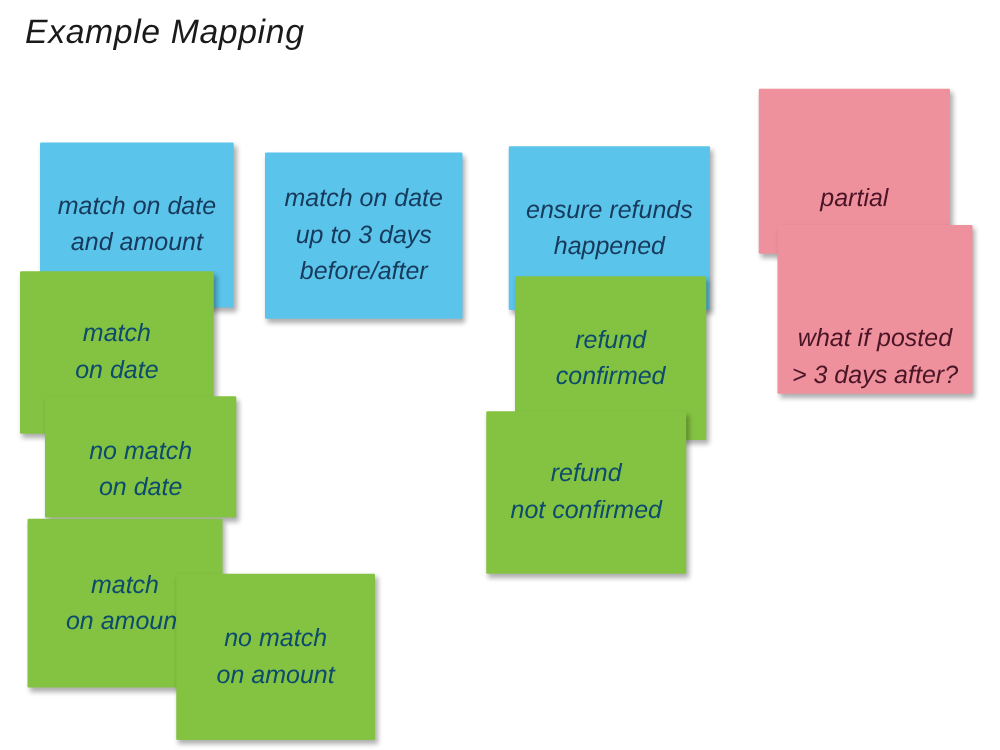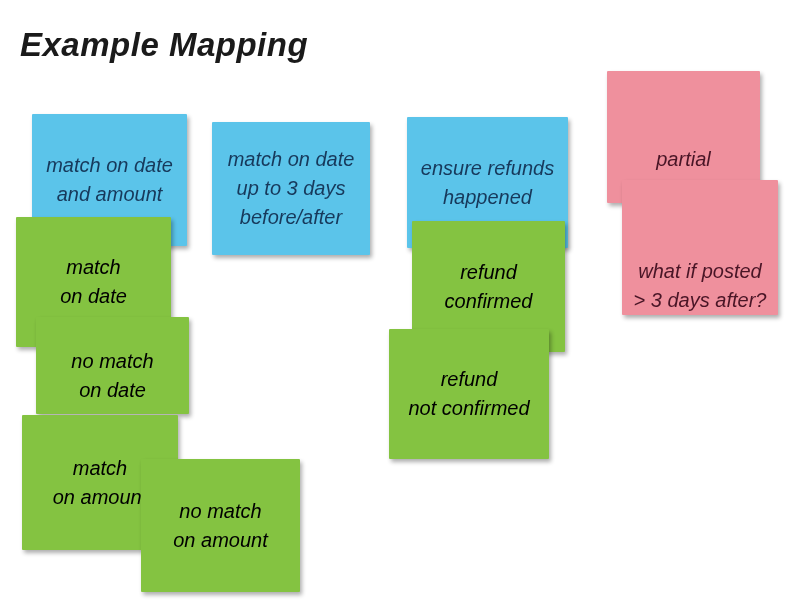--- a/index.html
+++ b/index.html
@@ -4,37 +4,37 @@
 <style>
   html, body { margin: 0; padding: 0; }
   body {
     width: 800px; height: 600px;
     background: #ffffff;
     font-family: "Liberation Sans", sans-serif;
     overflow: hidden;
   }
   .board { position: relative; width: 800px; height: 600px; background: #ffffff; }
   .title {
-    position: absolute; left: 20px; top: 26px;
-    font-style: italic; font-size: 33px; font-weight: 700;
+    position: absolute; left: 20px; top: 10px;
+    font-style: italic; font-size: 27px; font-weight: 400;
     color: #1a1a1a; letter-spacing: 0.5px; white-space: nowrap;
   }
   .note {
     position: absolute;
     display: flex; align-items: center; justify-content: center;
     box-sizing: border-box;
     text-align: center;
     font-style: italic; font-size: 20px; line-height: 29px;
     border-radius: 1px;
     box-shadow: 2px 3px 4px rgba(0,0,0,0.32);
   }
   .note-text { white-space: pre-line; }
   .note[data-color="yellow"] { background: #F7EF9B; color: #2F2B15; }
   .note[data-color="blue"]   { background: #5BC4EA; color: #17395B; }
-  .note[data-color="green"]  { background: #84C341; color: #000000; }
+  .note[data-color="green"]  { background: #84C341; color: #0c4a6e; }
   .note[data-color="pink"]   { background: #EF909D; color: #491526; align-items: flex-end; }
 </style>
 </head>
 <body>
 
 <div class="board">
 
   <div class="title">Example Mapping</div>
 
 

